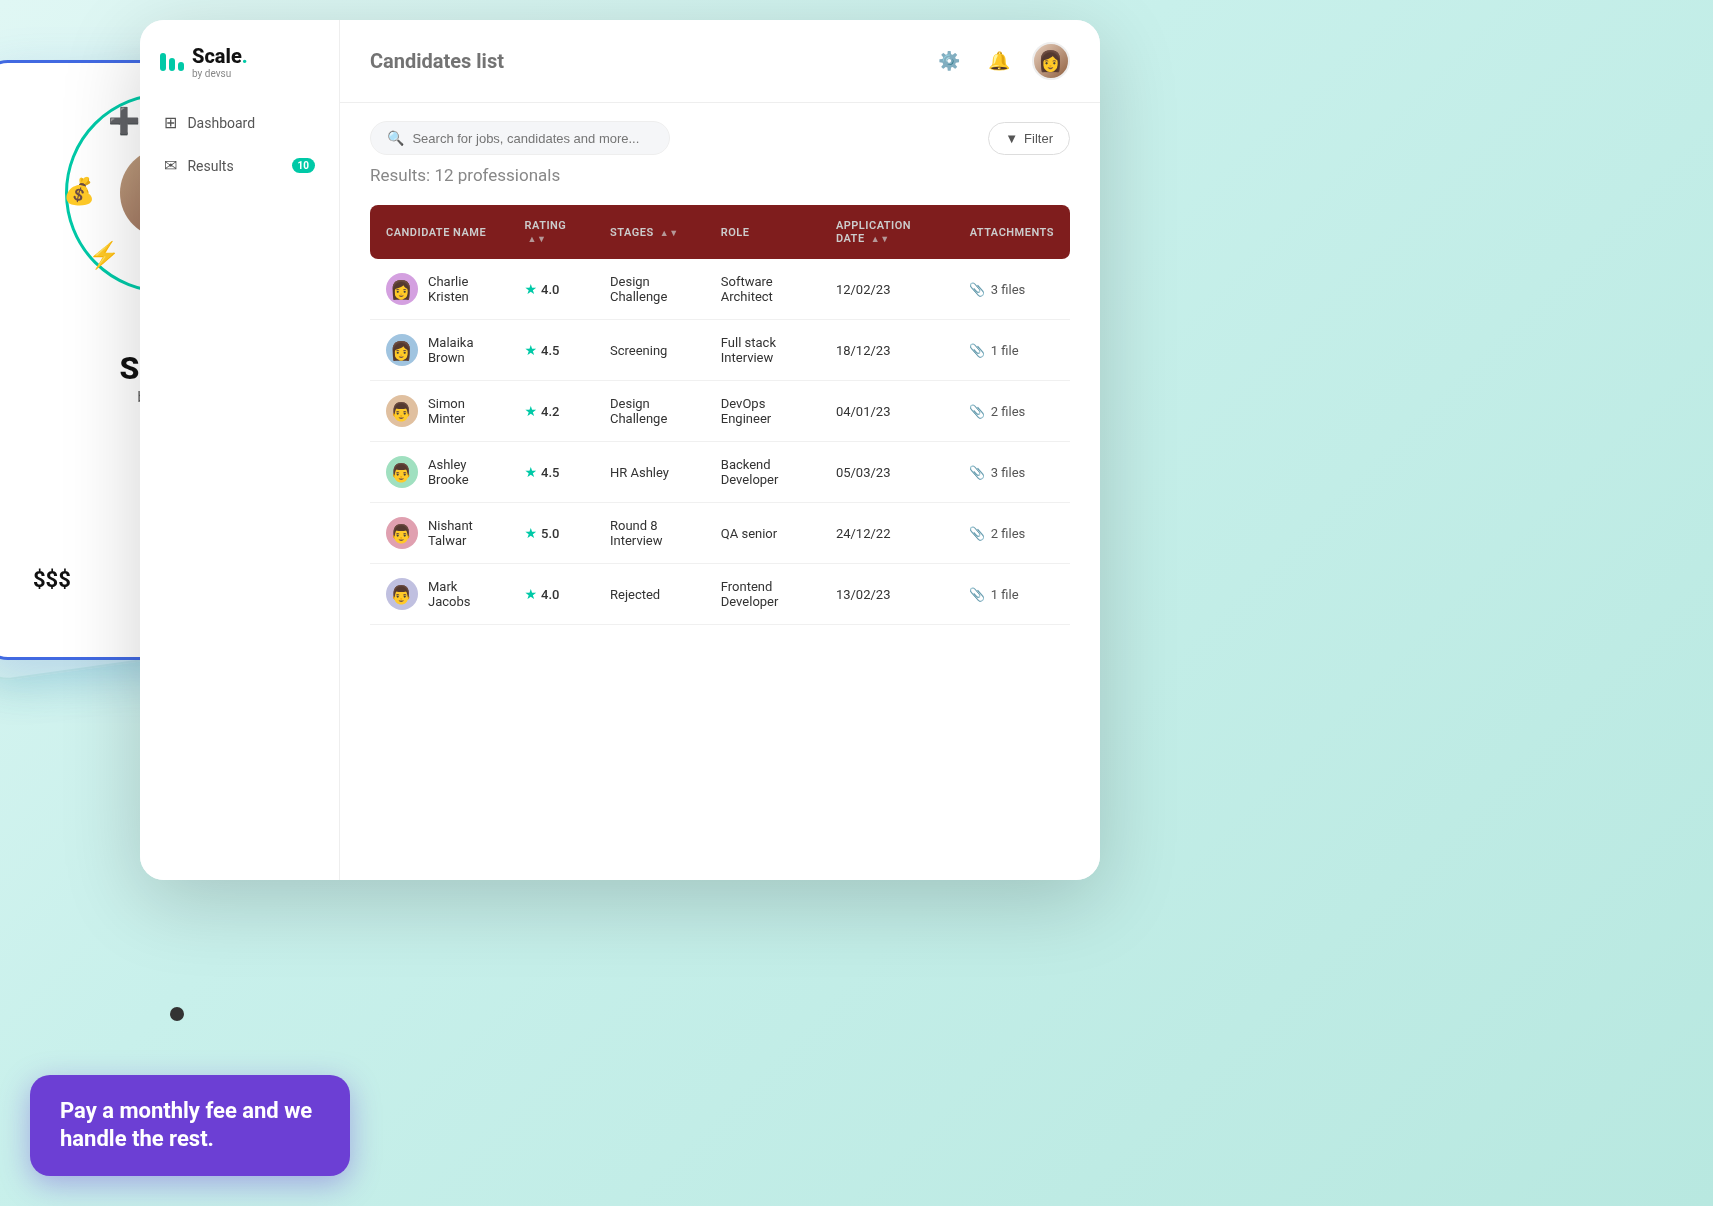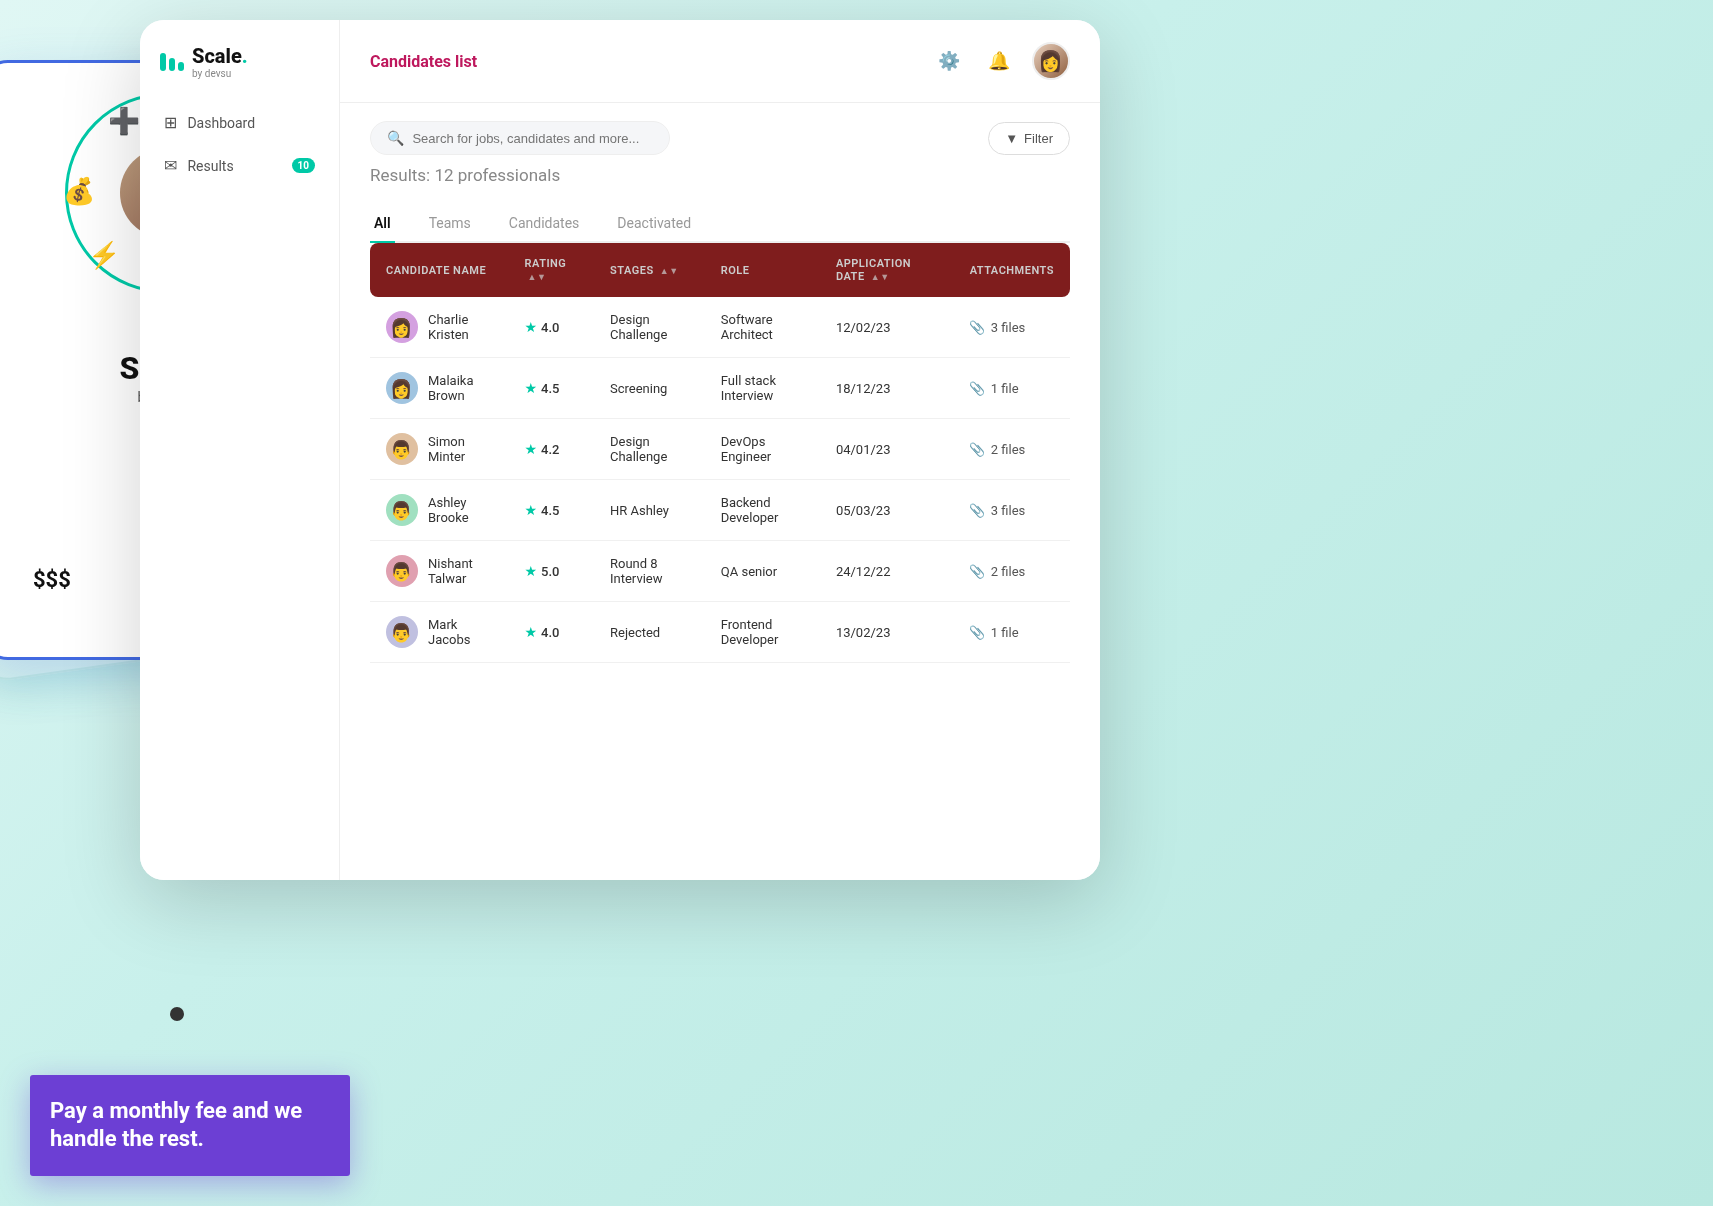--- a/index.html
+++ b/index.html
@@ -140,22 +140,22 @@
       bottom: 65px;
       left: 50px;
     }
 
     
     .cta-box {
       position: absolute;
       bottom: 30px;
       left: 30px;
       background: #6c3fd4;
-      border-radius: 3px;
-      padding: 22px 20px;
+      border-radius: 20px;
+      padding: 22px 30px;
       width: 320px;
       z-index: 3;
       box-shadow: 0 8px 30px rgba(108,63,212,0.4);
     }
 
     .cta-text {
       color: white;
       font-size: 22px;
       font-weight: 700;
       line-height: 1.3;
@@ -293,23 +293,23 @@
     .top-bar {
       display: flex;
       align-items: center;
       justify-content: space-between;
       padding: 22px 30px;
       background: white;
       border-bottom: 1px solid #eee;
     }
 
     .page-title {
-      font-size: 16px;
+      font-size: 20px;
       font-weight: 700;
-      color: #be185d;
+      color: #737373;
     }
 
     .top-actions {
       display: flex;
       align-items: center;
       gap: 14px;
     }
 
     .icon-btn {
       width: 36px;
@@ -603,26 +603,20 @@
       <button class="filter-btn">
         <span>▼</span>
         <span>Filter</span>
       </button>
     </div>
 
     <div class="results-text">Results: 12 professionals</div>
 
     <div class="content-area">
 
-      <div class="tabs">
-        <div class="tab active">All</div>
-        <div class="tab">Teams</div>
-        <div class="tab">Candidates</div>
-        <div class="tab">Deactivated</div>
-      </div>
 
       <table class="candidates-table">
         <thead class="table-header">
           <tr>
             <th>
               <span>CANDIDATE NAME</span>
             </th>
             <th>
               <span>RATING</span>
               <span class="sort-arrow">▲▼</span>

